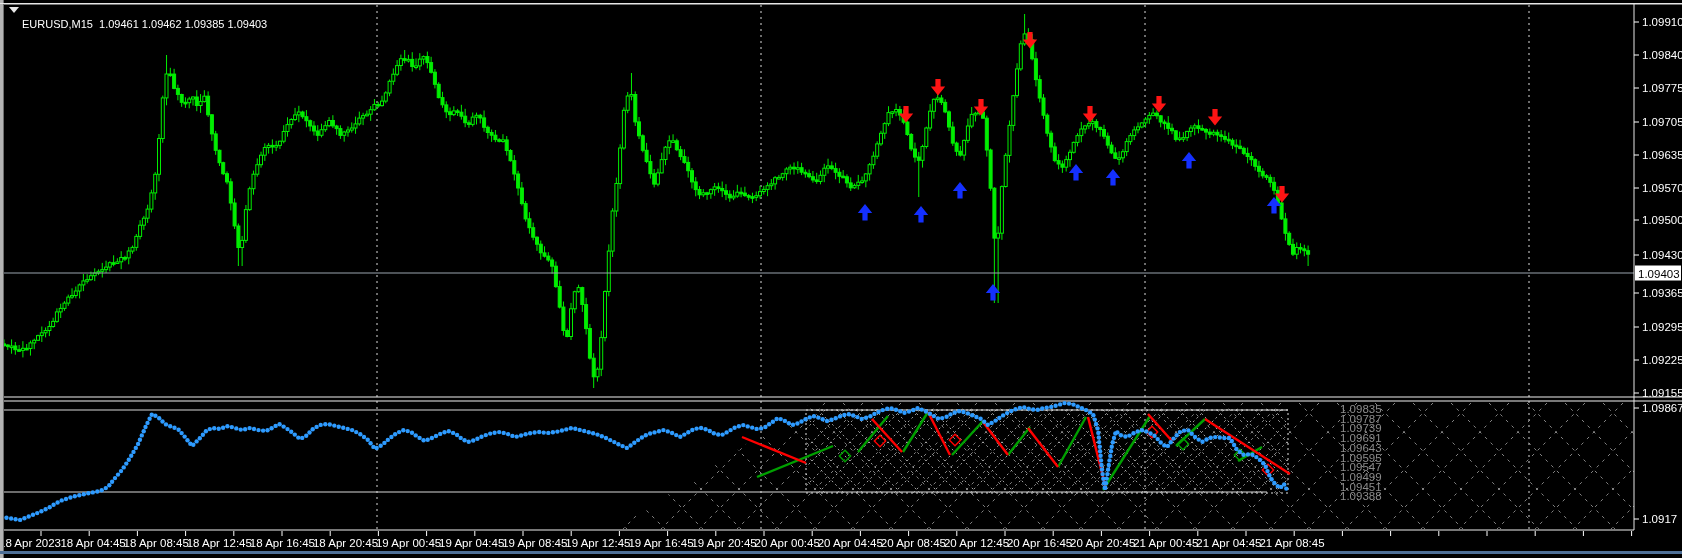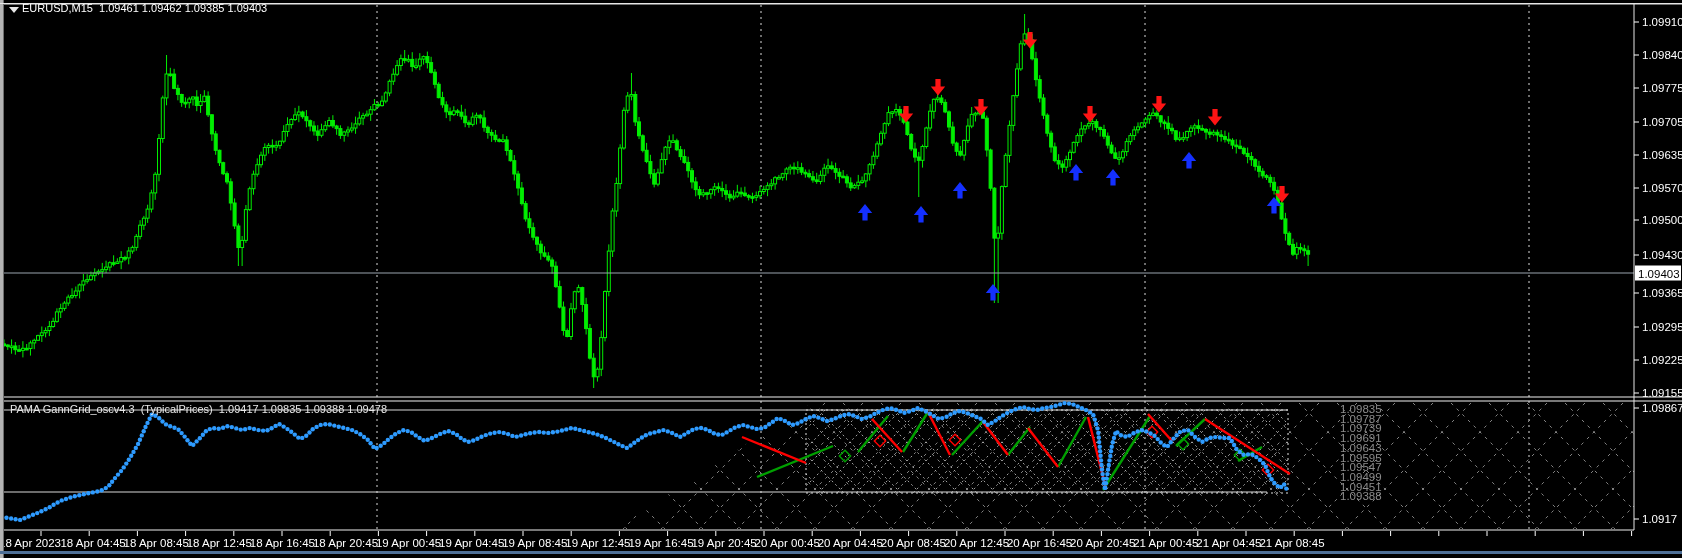--- a/index.html
+++ b/index.html
@@ -3,21 +3,21 @@
 <meta charset="utf-8">
 <style>
   html,body{margin:0;padding:0;background:#000;}
   #window{position:relative;width:1682px;height:558px;background:#000;overflow:hidden;
           font-family:"Liberation Sans",sans-serif;}
   #edge-left{position:absolute;left:0;top:0;width:3px;height:558px;background:#b4b4b4;border-right:1px solid #6e6e6e;}
   #edge-top{position:absolute;left:0;top:3px;width:1682px;height:1px;background:#e6e6e6;}
   #edge-bottom{position:absolute;left:0;top:551px;width:1682px;height:3px;background:#4e6f96;}
   #chart-svg{position:absolute;left:0;top:0;}
   .overlay-label{position:absolute;color:#ffffff;font-size:11px;line-height:12px;white-space:pre;}
-  #main-title{left:22px;top:2px;}
+  #main-title{left:22px;top:18px;}
   #title-arrow{position:absolute;left:9px;top:7px;width:0;height:0;
      border-left:5px solid transparent;border-right:5px solid transparent;border-top:6px solid #e8e8e8;}
   #indicator-title{left:10px;top:403px;color:#e8e8e8;}
   text{font-family:"Liberation Sans",sans-serif;}
 </style>
 </head>
 <body>
 
 <div id="window">
   <svg id="chart-svg" width="1682" height="558" viewBox="0 0 1682 558">
@@ -1365,14 +1365,13 @@
         <text x="1292.0" y="547" fill="#ffffff" font-size="11.5" text-anchor="middle">21 Apr 08:45</text>
       </g>
     </svg>
 
   <div id="edge-left"></div>
   <div id="edge-top"></div>
   <div id="edge-bottom"></div>
 
   <div id="title-arrow"></div>
   <div id="main-title" class="overlay-label">EURUSD,M15  1.09461 1.09462 1.09385 1.09403</div>
-  <div id="indicator-title" class="overlay-label">PAMA GannGrid_oscv4.3  (TypicalPrices)  1.09417 1.09835 1.09388 1.09478</div>
 </div>
 
 </body></html>

